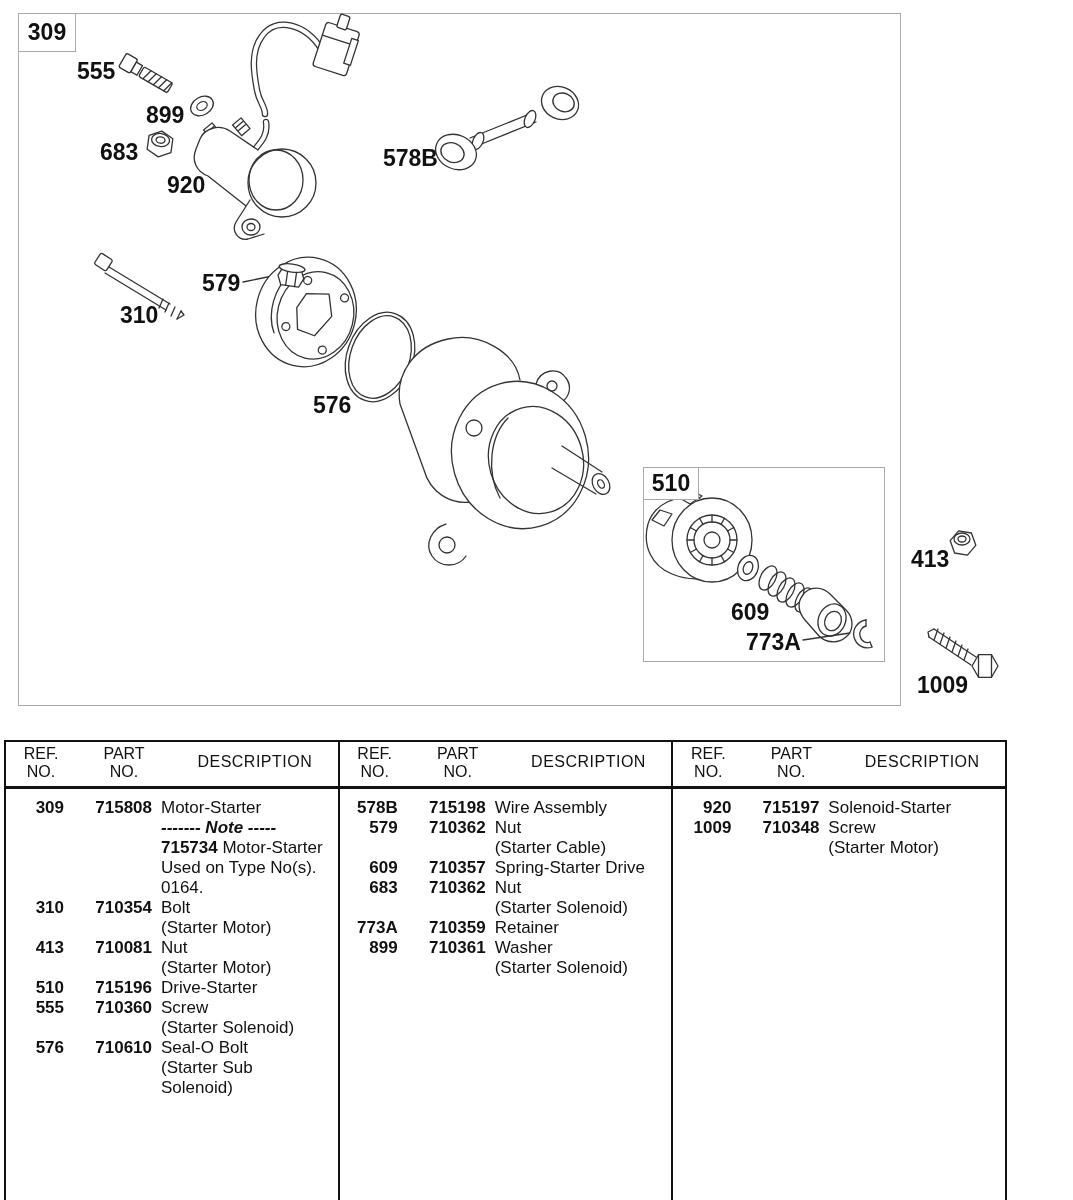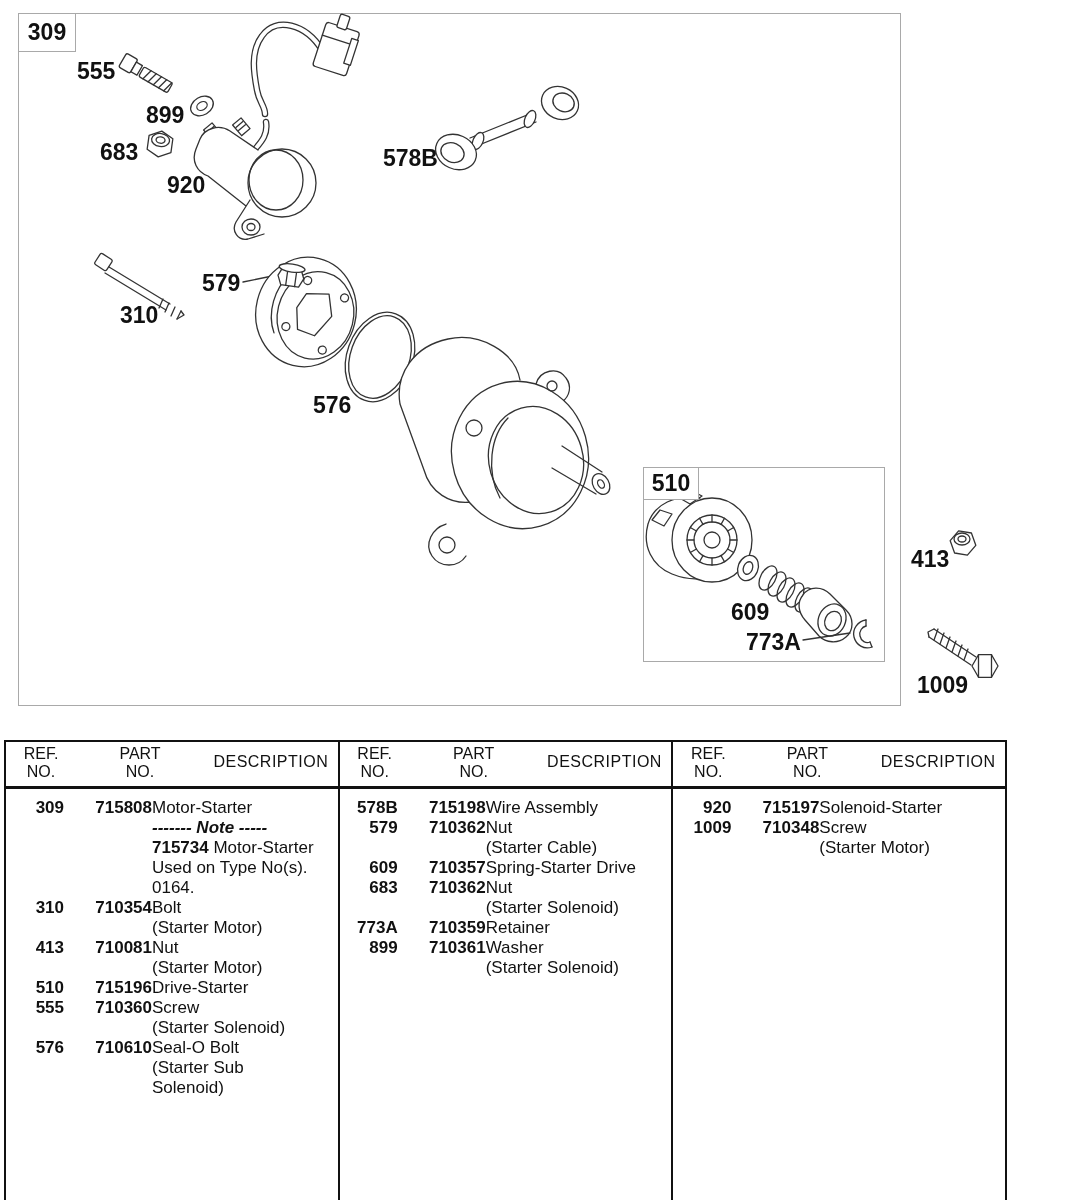--- a/index.html
+++ b/index.html
@@ -21,27 +21,27 @@
   #c310{left:120px;top:304px;} #c576{left:313px;top:394px;}
   #c609{left:731px;top:601px;} #c773a{left:746px;top:631px;}
   #c413{left:911px;top:548px;} #c1009{left:917px;top:674px;}
   
   #parts-table{position:absolute;left:4px;top:740px;width:999px;height:460px;z-index:1;
      border-top:2px solid #111;border-left:2px solid #111;border-right:2px solid #111;
      display:flex;background:#fff;}
   .tcol{flex:1;display:flex;flex-direction:column;min-width:0;}
   .tcol + .tcol{border-left:2px solid #111;}
   .thead{height:41px;border-bottom:3px solid #111;display:grid;
-     grid-template-columns:70px 96px 1fr;font-size:16px;padding-top:3px;gap:16px;}
+     grid-template-columns:70px 96px 1fr;font-size:16px;padding-top:3px;}
   .th-2line{text-align:center;line-height:18px;align-self:start;}
   .th-desc{text-align:center;align-self:end;padding-bottom:15px;letter-spacing:.5px;}
   .tbody{padding-top:9px;}
   .trow{display:grid;grid-template-columns:58px 88px 1fr;line-height:20px;font-size:17px;}
   .c-ref,.c-part{text-align:right;font-weight:bold;white-space:nowrap;}
-  .c-desc{white-space:nowrap;}
+  .c-desc{padding-left:9px;white-space:nowrap;}
   .trow.bold .c-desc{font-weight:bold;font-style:italic;}
   .c-desc b{font-weight:bold;}
 </style>
 </head>
 <body>
 
 <div class="frame" id="diagram-frame"></div>
 <div class="frame" id="sub-frame"></div>
 
 <svg class="art" width="1073" height="735" viewBox="0 0 1073 735">

